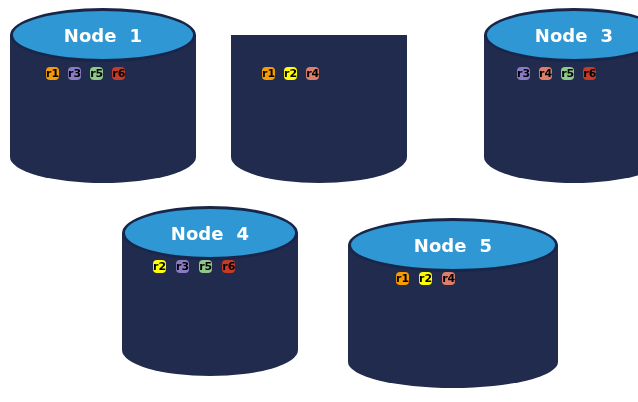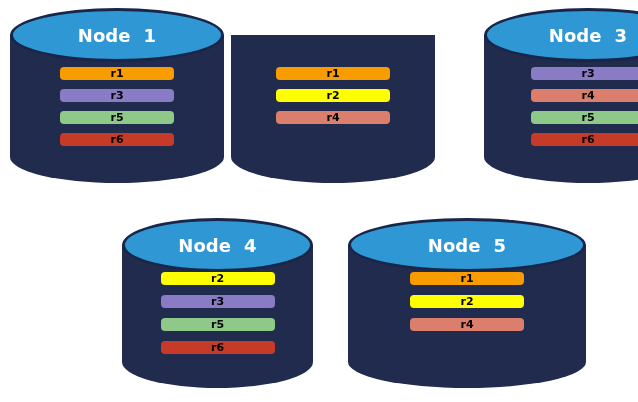--- a/index.html
+++ b/index.html
@@ -13,21 +13,20 @@
     background: var(--background, #ffffff);
     font-family: "DejaVu Sans", "Liberation Sans", sans-serif;
     overflow: hidden;
   }
   .canvas {
     position: absolute;
     inset: 0;
   }
   .node {
     position: absolute;
-    padding-left: 28px;
   }
   .cyl-body {
     position: absolute;
     left: 0;
     right: 0;
     top: 27px;
     bottom: 0;
     background: var(--cylinder-body, #202B4D);
     border-radius: 0 0 50% 50% / 0 0 26px 26px;
   }
@@ -52,21 +51,20 @@
     font-weight: bold;
     word-spacing: 7px;
     white-space: nowrap;
   }
   .bars {
     position: absolute;
     left: 50%;
     transform: translateX(-50%);
     width: 114px;
     display: flex;
-    flex-direction: column;
     z-index: 3;
   }
   .row1 .bars { top: 59px; gap: 9px; }
   .row2 .bars { top: 54px; gap: 10px; }
   .bar {
     height: 13px;
     border-radius: 4px;
     display: flex;
     align-items: center;
     justify-content: center;
@@ -134,21 +132,21 @@
         </div>
       <div class="bar" style="background: rgb(143, 201, 138);">
           <span>r5</span>
         </div>
       <div class="bar" style="background: rgb(197, 59, 39);">
           <span>r6</span>
         </div>
     </div>
   </div>
 
-  <div class="node row2" style="left:122px; top:218px; width:163px; height:170px;">
+  <div class="node row2" style="left:122px; top:206px; width:176px; height:170px;">
     <div class="cyl-body"></div>
     <div class="cyl-top">
       <span class="node-title">Node 4</span>
     </div>
     <div class="bars">
       <div class="bar" style="background: rgb(255, 255, 0);">
           <span>r2</span>
         </div>
       <div class="bar" style="background: rgb(138, 124, 196);">
           <span>r3</span>

